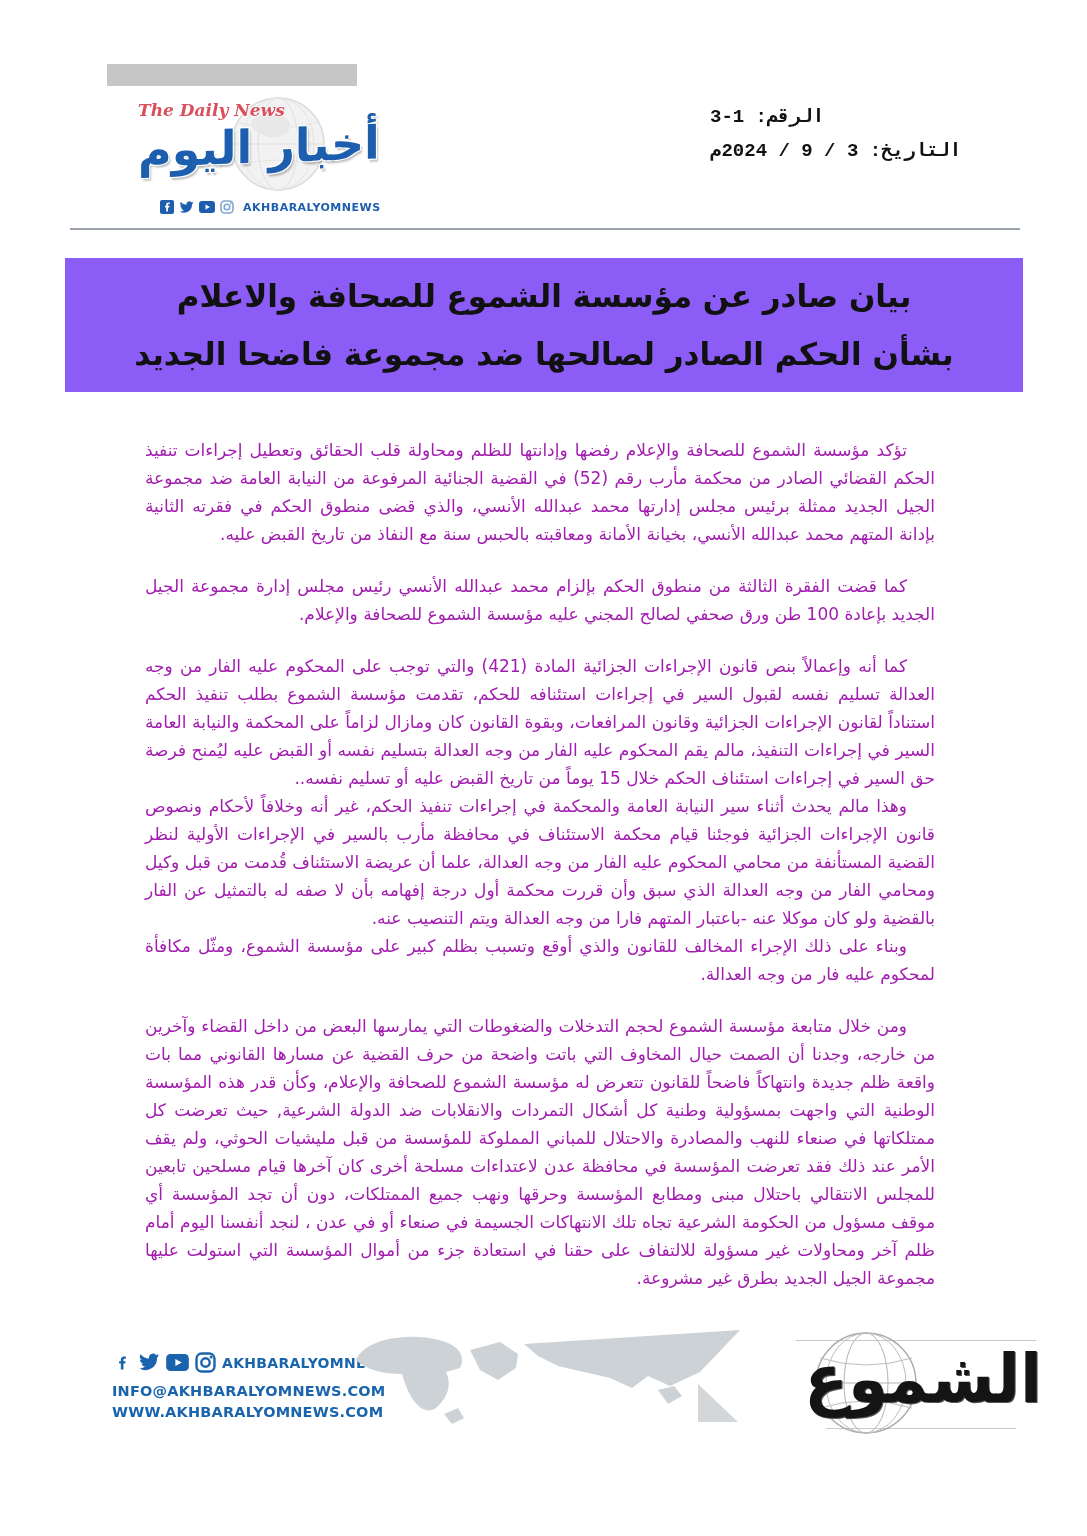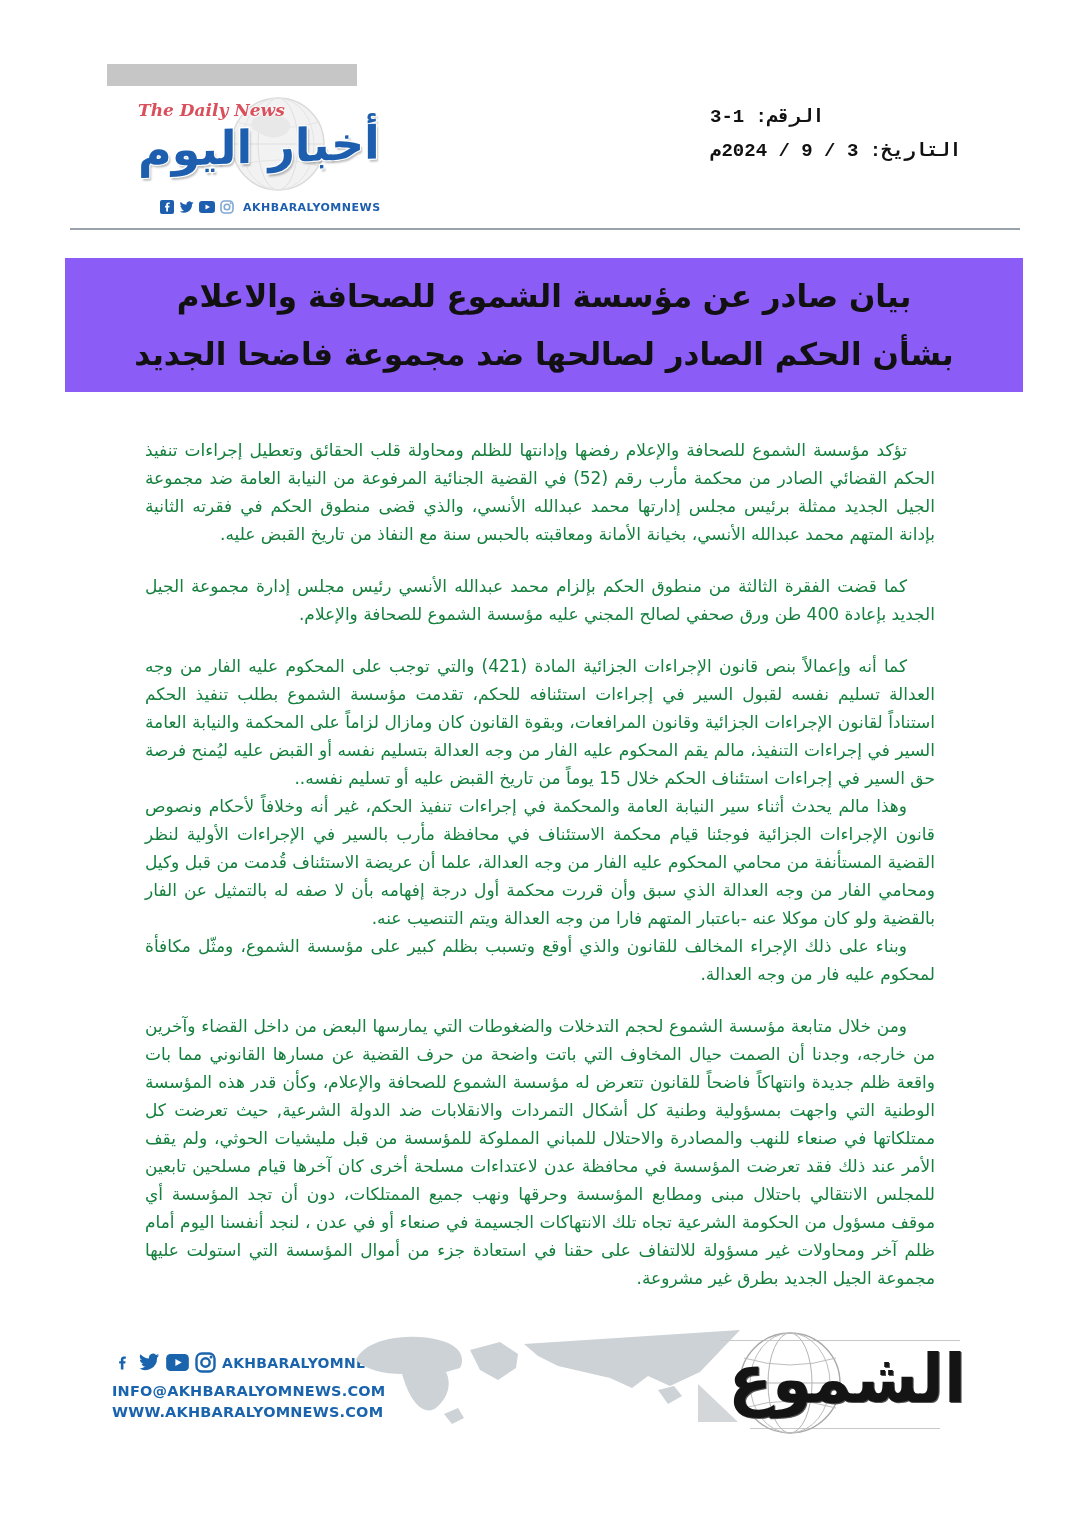--- a/index.html
+++ b/index.html
@@ -64,36 +64,36 @@
     direction:rtl;text-align:center;
     display:flex;flex-direction:column;justify-content:center;gap:8px;
   }
   .title-box .t-line{
     font-size:31px;font-weight:800;color:#111;line-height:50px;
   }
   
   .body-text{
     position:absolute;right:152px;top:436px;width:790px;
     direction:rtl;text-align:justify;
-    font-size:17px;line-height:28px;color:#15803d;
+    font-size:17px;line-height:28px;color:#a21caf;
   }
   .body-text p{margin:0;text-indent:28px;}
   .body-text p.gap-after{margin-bottom:24px;}
   
   .footer-left{
     position:absolute;left:112px;top:1352px;width:250px;color:#1a64ad;
   }
   .footer-social{display:flex;align-items:center;gap:6px;margin-bottom:8px;}
   .footer-handle{font-size:14px;font-weight:bold;letter-spacing:.3px;}
   .footer-line{font-size:14.5px;font-weight:bold;letter-spacing:.2px;line-height:21px;}
   .footer-map{position:absolute;left:348px;top:1328px;width:400px;height:105px;}
   .corner-tri{position:absolute;left:698px;top:1384px;width:0;height:0;
     border-left:40px solid #d4d7da;border-top:38px solid transparent;}
   .watermark{
-    position:absolute;left:720px;top:1318px;width:250px;height:125px;
+    position:absolute;left:796px;top:1318px;width:250px;height:125px;
   }
   .watermark .wm-globe{position:absolute;left:10px;top:10px;width:120px;height:110px;}
   .wm-mark-h{position:absolute;background:#c9c9c9;height:1px;}
   .watermark-title{
     position:absolute;right:4px;top:18px;width:220px;
     direction:rtl;text-align:left;
     font-size:64px;font-weight:900;color:#141414;line-height:86px;
     text-shadow:1px 1px 0 #555;
     transform:scaleY(1.05);
   }
@@ -156,21 +156,21 @@
 
   <hr class="divider">
 
   <div class="title-box">
     <div class="t-line">بيان صادر عن مؤسسة الشموع للصحافة والاعلام</div>
     <div class="t-line">بشأن الحكم الصادر لصالحها ضد مجموعة فاضحا الجديد</div>
   </div>
 
   <div class="body-text">
     <p class="gap-after">تؤكد مؤسسة الشموع للصحافة والإعلام رفضها وإدانتها للظلم ومحاولة قلب الحقائق وتعطيل إجراءات تنفيذ الحكم القضائي الصادر من محكمة مأرب رقم (52) في القضية الجنائية المرفوعة من النيابة العامة ضد مجموعة الجيل الجديد ممثلة برئيس مجلس إدارتها محمد عبدالله الأنسي، والذي قضى منطوق الحكم في فقرته الثانية بإدانة المتهم محمد عبدالله الأنسي، بخيانة الأمانة ومعاقبته بالحبس سنة مع النفاذ من تاريخ القبض عليه.</p>
-    <p class="gap-after">كما قضت الفقرة الثالثة من منطوق الحكم بإلزام محمد عبدالله الأنسي رئيس مجلس إدارة مجموعة الجيل الجديد بإعادة 400 طن ورق صحفي لصالح المجني عليه مؤسسة الشموع للصحافة والإعلام.</p>
+    <p class="gap-after">كما قضت الفقرة الثالثة من منطوق الحكم بإلزام محمد عبدالله الأنسي رئيس مجلس إدارة مجموعة الجيل الجديد بإعادة 100 طن ورق صحفي لصالح المجني عليه مؤسسة الشموع للصحافة والإعلام.</p>
     <p>كما أنه وإعمالاً بنص قانون الإجراءات الجزائية المادة (421) والتي توجب على المحكوم عليه الفار من وجه العدالة تسليم نفسه لقبول السير في إجراءات استئنافه للحكم، تقدمت مؤسسة الشموع بطلب تنفيذ الحكم استناداً لقانون الإجراءات الجزائية وقانون المرافعات، وبقوة القانون كان ومازال لزاماً على المحكمة والنيابة العامة السير في إجراءات التنفيذ، مالم يقم المحكوم عليه الفار من وجه العدالة بتسليم نفسه أو القبض عليه ليُمنح فرصة حق السير في إجراءات استئناف الحكم خلال 15 يوماً من تاريخ القبض عليه أو تسليم نفسه..</p>
     <p>وهذا مالم يحدث أثناء سير النيابة العامة والمحكمة في إجراءات تنفيذ الحكم، غير أنه وخلافاً لأحكام ونصوص قانون الإجراءات الجزائية فوجئنا قيام محكمة الاستئناف في محافظة مأرب بالسير في الإجراءات الأولية لنظر القضية المستأنفة من محامي المحكوم عليه الفار من وجه العدالة، علما أن عريضة الاستئناف قُدمت من قبل وكيل ومحامي الفار من وجه العدالة الذي سبق وأن قررت محكمة أول درجة إفهامه بأن لا صفه له بالتمثيل عن الفار بالقضية ولو كان موكلا عنه -باعتبار المتهم فارا من وجه العدالة ويتم التنصيب عنه.</p>
     <p class="gap-after">وبناء على ذلك الإجراء المخالف للقانون والذي أوقع وتسبب بظلم كبير على مؤسسة الشموع، ومثّل مكافأة لمحكوم عليه فار من وجه العدالة.</p>
     <p>ومن خلال متابعة مؤسسة الشموع لحجم التدخلات والضغوطات التي يمارسها البعض من داخل القضاء وآخرين من خارجه، وجدنا أن الصمت حيال المخاوف التي باتت واضحة من حرف القضية عن مسارها القانوني مما بات واقعة ظلم جديدة وانتهاكاً فاضحاً للقانون تتعرض له مؤسسة الشموع للصحافة والإعلام، وكأن قدر هذه المؤسسة الوطنية التي واجهت بمسؤولية وطنية كل أشكال التمردات والانقلابات ضد الدولة الشرعية, حيث تعرضت كل ممتلكاتها في صنعاء للنهب والمصادرة والاحتلال للمباني المملوكة للمؤسسة من قبل مليشيات الحوثي، ولم يقف الأمر عند ذلك فقد تعرضت المؤسسة في محافظة عدن لاعتداءات مسلحة أخرى كان آخرها قيام مسلحين تابعين للمجلس الانتقالي باحتلال مبنى ومطابع المؤسسة وحرقها ونهب جميع الممتلكات، دون أن تجد المؤسسة أي موقف مسؤول من الحكومة الشرعية تجاه تلك الانتهاكات الجسيمة في صنعاء أو في عدن ، لنجد أنفسنا اليوم أمام ظلم آخر ومحاولات غير مسؤولة للالتفاف على حقنا في استعادة جزء من أموال المؤسسة التي استولت عليها مجموعة الجيل الجديد بطرق غير مشروعة.</p>
   </div>
 
   <div class="footer-left">
     <div class="footer-social">
       <span class="ic">
         <svg width="20" height="20" viewBox="0 0 14 14">

